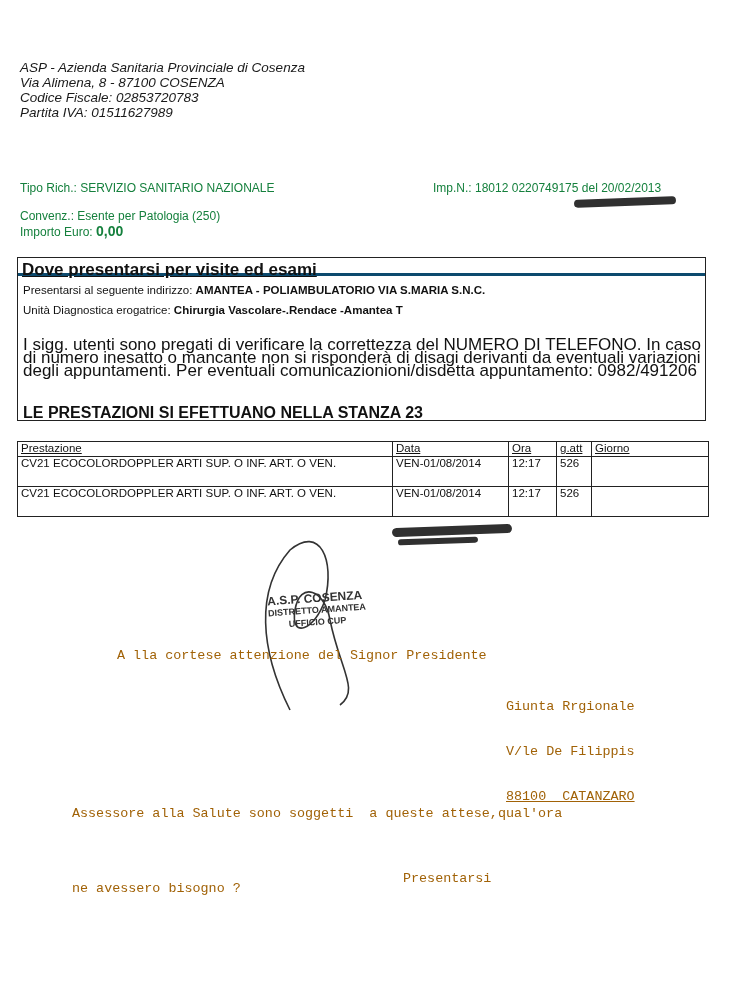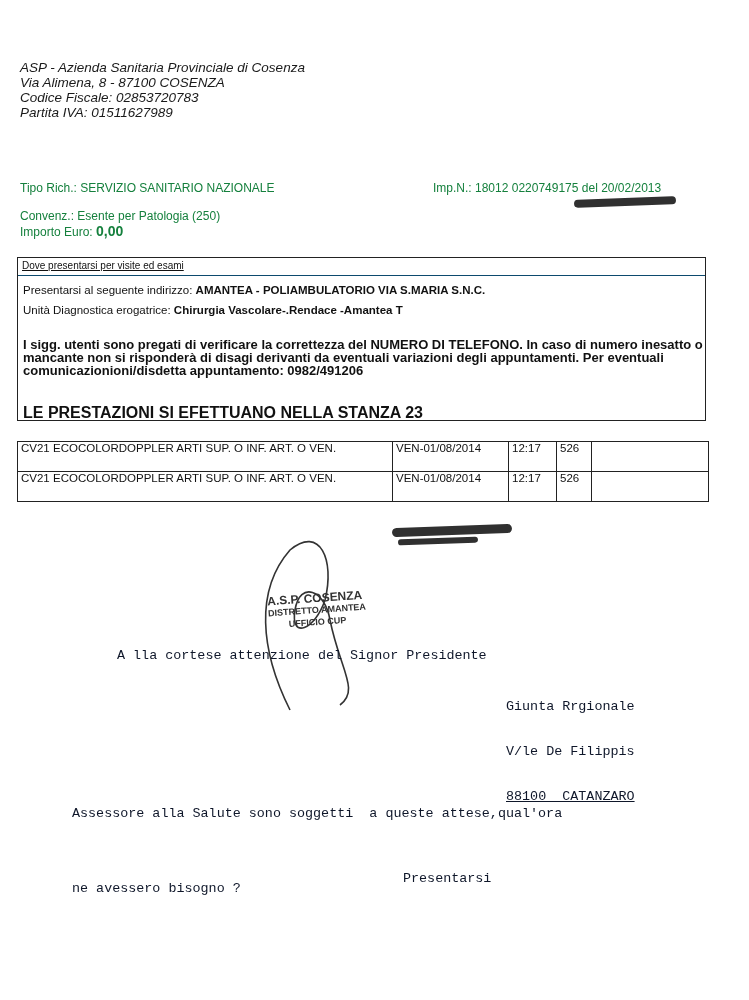--- a/index.html
+++ b/index.html
@@ -9,35 +9,35 @@
       font-family: "Liberation Sans", sans-serif;
     }
     .abs { position: absolute; }
     .hdr { left: 20px; top: 60px; font-style: italic; font-size: 13.5px; line-height: 15px; color: #1a1a1a; }
     .hdr div { white-space: nowrap; }
     .meta { font-size: 12px; color: #15803d; white-space: nowrap; }
     .importo-val { font-weight: bold; font-size: 14px; }
     .scribble { background: #1a1a1a; border-radius: 6px; transform: rotate(-2deg); opacity: .9; }
 
     .box1 { left: 17px; top: 257px; width: 689px; height: 164px; border: 1px solid #222; box-sizing: border-box; }
-    .box1 .title { height: 18px; border-bottom: 1px solid #0c4a6e; font-weight: normal; font-size: 10px; padding: 2px 4px 0; text-decoration: underline; box-sizing: border-box; }
+    .box1 .title { height: 18px; border-bottom: 3px solid #0c4a6e; font-weight: bold; font-size: 17px; padding: 2px 4px 0; text-decoration: underline; box-sizing: border-box; }
     .box1 .line { position: absolute; left: 5px; font-size: 11.5px; white-space: nowrap; }
     .box1 b { font-weight: bold; }
-    .box1 .notice { position: absolute; left: 5px; top: 80px; width: 680px; font-weight: bold; font-size: 13px; line-height: 13px; }
+    .box1 .notice { position: absolute; left: 5px; top: 80px; width: 680px; font-weight: normal; font-size: 17px; line-height: 13px; }
     .box1 .stanza { position: absolute; left: 5px; top: 146px; font-weight: bold; font-size: 16px; white-space: nowrap; }
 
     table.t2 { position: absolute; left: 17px; top: 441px; border-collapse: collapse; font-size: 11.5px; }
     table.t2 td { border: 1px solid #222; padding: 0 3px; vertical-align: top; line-height: 12px; }
     .t2 .h { font-weight: bold; text-decoration: underline; height: 15px; }
     .t2 .colh { height: 15px; }
     .t2 .colh span.u { text-decoration: underline; }
     .t2 .row td { height: 29px; }
     .c1 { width: 368px; } .c2 { width: 109px; } .c3 { width: 41px; } .c4 { width: 28px; } .c5 { width: 110px; }
 
-    .letter { font-family: "Liberation Mono", monospace; font-size: 13.4px; color: #0f172a; white-space: pre; }
+    .letter { font-family: "Liberation Mono", monospace; font-size: 13.4px; color: #a16207; white-space: pre; }
     .stamp { left: 268px; top: 592px; font-size: 11px; color: #333; transform: rotate(-4deg); line-height: 12px; font-weight: bold; }
   </style>
 </head>
 <body>
 
 <div class="abs hdr">
   <div>ASP - Azienda Sanitaria Provinciale di Cosenza</div>
   <div>Via Alimena, 8 - 87100 COSENZA</div>
   <div>Codice Fiscale: 02853720783</div>
   <div>Partita IVA: 01511627989</div>
@@ -58,20 +58,27 @@
   </div>
   <div class="line" style="top:26px;">
     <span>Presentarsi al seguente indirizzo: </span><b>AMANTEA - POLIAMBULATORIO VIA S.MARIA S.N.C.</b>
   </div>
   <div class="notice">I sigg. utenti sono pregati di verificare la correttezza del NUMERO DI TELEFONO. In caso di numero inesatto o mancante non si risponderà di disagi derivanti da eventuali variazioni degli appuntamenti. Per eventuali comunicazionioni/disdetta appuntamento: 0982/491206</div>
   <div class="stanza">LE PRESTAZIONI SI EFETTUANO NELLA STANZA 23</div>
 </div>
 
 <table class="t2">
   <tbody>
+  <tr class="colh">
+    <td class="c1"><span class="u">Prestazione</span></td>
+    <td class="c2"><span class="u">Data</span></td>
+    <td class="c3"><span class="u">Ora</span></td>
+    <td class="c4"><span class="u">g.att</span></td>
+    <td class="c5"><span class="u">Giorno</span></td>
+  </tr>
   <tr class="row">
     <td class="c1">CV21 ECOCOLORDOPPLER ARTI SUP. O INF. ART. O VEN.</td>
     <td class="c2">VEN-01/08/2014</td>
     <td class="c3">12:17</td>
     <td class="c4">526</td>
     <td class="c5"></td>
   </tr>
   <tr class="row">
     <td class="c1">CV21 ECOCOLORDOPPLER ARTI SUP. O INF. ART. O VEN.</td>
     <td class="c2">VEN-01/08/2014</td>

